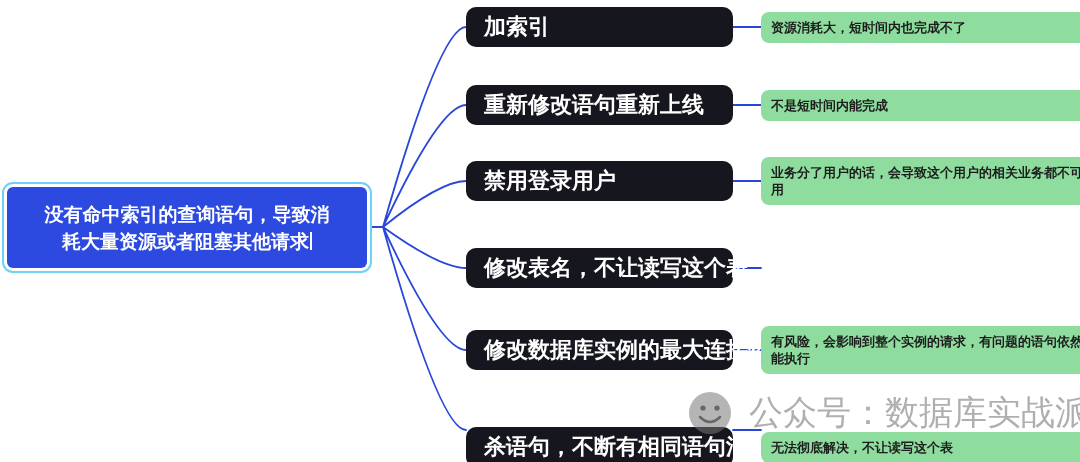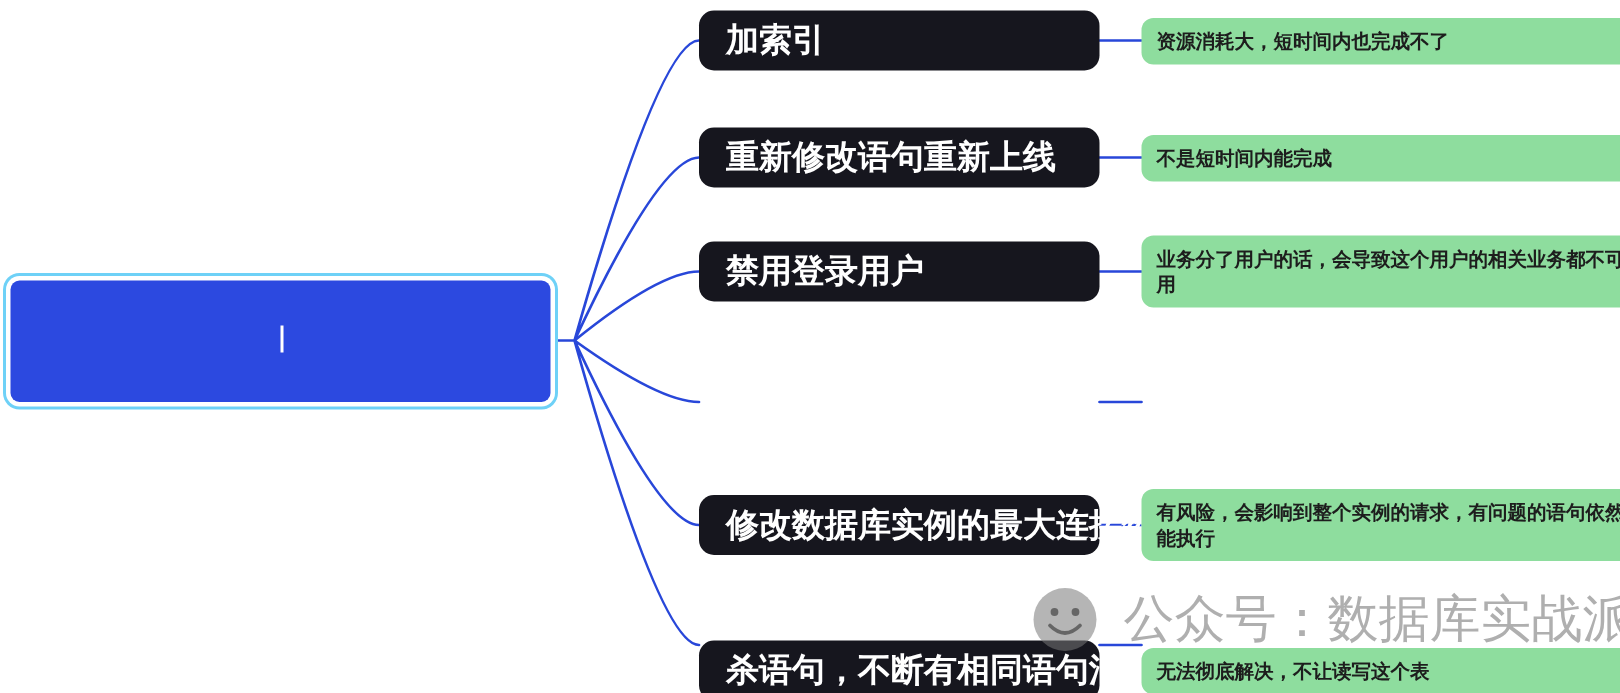--- a/index.html
+++ b/index.html
@@ -110,21 +110,21 @@
 </head>
 <body>
 
 <div class="canvas">
 
   <svg id="connector-svg" viewBox="0 0 1080 462" xmlns="http://www.w3.org/2000/svg">
       <path d="M369,227 H383 M383,227 Q440,27 466,27 M733,27 H761 M383,227 Q440,105 466,105 M733,105 H761 M383,227 Q440,181 466,181 M733,181 H761 M383,227 Q440,268 466,268 M733,268 H761 M383,227 Q440,350 466,350 M733,350 H761 M383,227 Q440,430 466,430 M733,430 H761" fill="none" stroke="#2847d9" stroke-width="1.8" stroke-linecap="round"></path>
     </svg>
 
   <div class="root-node">
-    <div class="root-inner"><span class="caret"></span></div>
+    <div class="root-inner"><span>没有命中索引的查询语句，导致消耗大量资源或者阻塞其他请求</span><span class="caret"></span></div>
   </div>
 
   <div id="rows">
     <div class="row" style="top: 7px;">
       <div class="branch">
         <span class="branch-label">加索引</span>
       </div>
       <div class="spacer"></div>
       <div class="note">
         <span>资源消耗大，短时间内也完成不了</span>
@@ -145,20 +145,23 @@
       <div class="branch">
         <span class="branch-label">禁用登录用户</span>
       </div>
       <div class="spacer"></div>
       <div class="note">
         <span>业务分了用户的话，会导致这个用户的相关业务都不可用</span>
       </div>
     </div>
 
     <div class="row" style="top: 248px;">
+      <div class="branch">
+        <span class="branch-label">修改表名，不让读写这个表</span>
+      </div>
       <div class="spacer"></div>
     </div>
 
     <div class="row" style="top: 330px;">
       <div class="branch">
         <span class="branch-label">修改数据库实例的最大连接数</span>
       </div>
       <div class="spacer"></div>
       <div class="note">
         <span>有风险，会影响到整个实例的请求，有问题的语句依然能执行</span>

